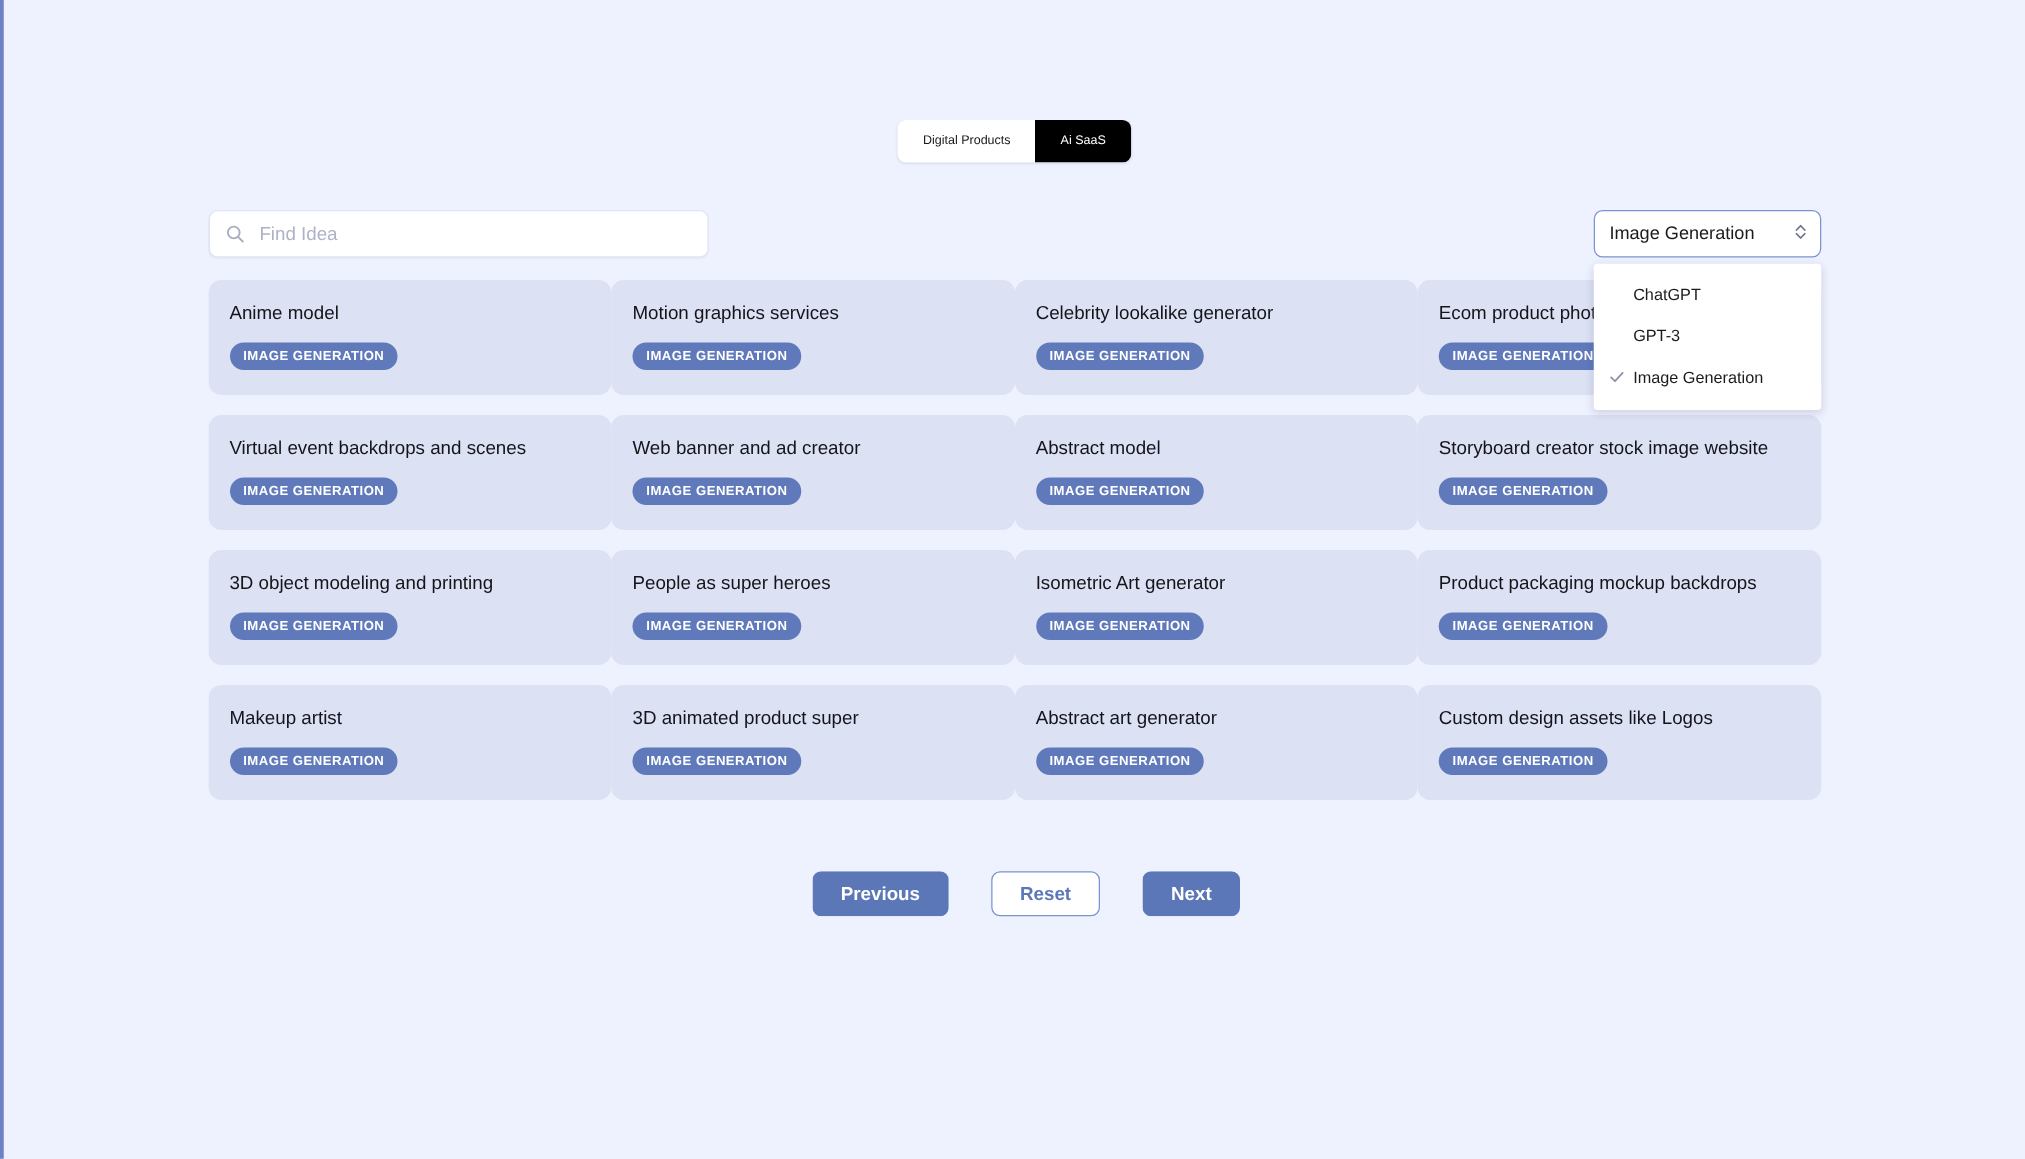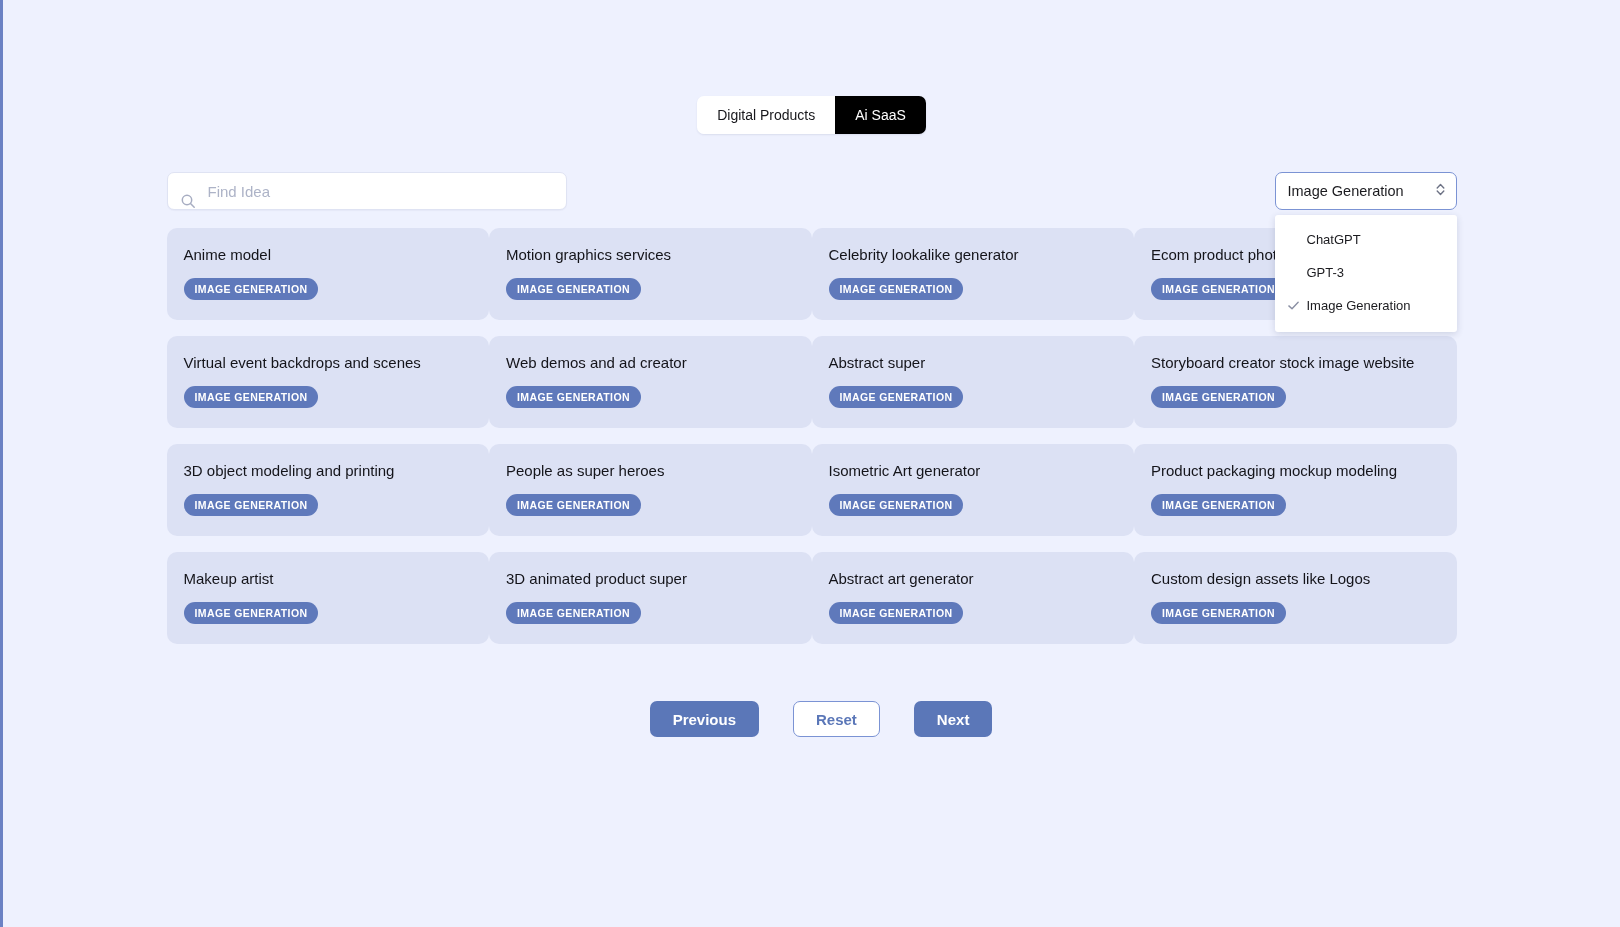--- a/index.html
+++ b/index.html
@@ -22,21 +22,21 @@
     justify-content: center;
     padding-top: 96px;
   }
   #tabs {
     display: flex;
     border-radius: 7px;
     overflow: hidden;
     box-shadow: 0 1px 2px rgba(40,50,90,.10);
   }
   .tab {
-    font-size: 14px;
+    font-size: 10px;
     line-height: 1;
     padding: 12px 20px;
     background: #ffffff;
     color: #17171b;
     cursor: pointer;
     border: none;
     font-family: "Liberation Sans", sans-serif;
     white-space: nowrap;
   }
   .tab.active {
@@ -53,21 +53,21 @@
     height: 40px;
   }
   #search-box {
     position: absolute;
     left: 0; top: 0;
     width: 400px; height: 38px;
     background: #ffffff;
     border: 1px solid #dfe3f3;
     border-radius: 7px;
     display: flex;
-    align-items: flex-end;
+    align-items: center;
     padding: 0 12px;
     box-shadow: 0 1px 1px rgba(40,50,90,.04);
   }
   #search-box svg { display:block; flex: 0 0 auto; }
   #search-input {
     border: none; outline: none;
     background: transparent;
     font-size: 15px;
     font-family: "Liberation Sans", sans-serif;
     color: #1b1b1f;
@@ -238,27 +238,27 @@
     </div>
   </div>
 </div>
 
 <div id="grid">
     <div class="card"><div class="card-title">Anime model</div><div class="badge">IMAGE GENERATION</div></div>
     <div class="card"><div class="card-title">Motion graphics services</div><div class="badge">IMAGE GENERATION</div></div>
     <div class="card"><div class="card-title">Celebrity lookalike generator</div><div class="badge">IMAGE GENERATION</div></div>
     <div class="card"><div class="card-title">Ecom product photos</div><div class="badge">IMAGE GENERATION</div></div>
     <div class="card"><div class="card-title">Virtual event backdrops and scenes</div><div class="badge">IMAGE GENERATION</div></div>
-    <div class="card"><div class="card-title">Web demos and ad creator</div><div class="badge">IMAGE GENERATION</div></div>
-    <div class="card"><div class="card-title">Abstract super</div><div class="badge">IMAGE GENERATION</div></div>
+    <div class="card"><div class="card-title">Web banner and ad creator</div><div class="badge">IMAGE GENERATION</div></div>
+    <div class="card"><div class="card-title">Abstract model</div><div class="badge">IMAGE GENERATION</div></div>
     <div class="card"><div class="card-title">Storyboard creator stock image website</div><div class="badge">IMAGE GENERATION</div></div>
     <div class="card"><div class="card-title">3D object modeling and printing</div><div class="badge">IMAGE GENERATION</div></div>
     <div class="card"><div class="card-title">People as super heroes</div><div class="badge">IMAGE GENERATION</div></div>
     <div class="card"><div class="card-title">Isometric Art generator</div><div class="badge">IMAGE GENERATION</div></div>
-    <div class="card"><div class="card-title">Product packaging mockup modeling</div><div class="badge">IMAGE GENERATION</div></div>
+    <div class="card"><div class="card-title">Product packaging mockup backdrops</div><div class="badge">IMAGE GENERATION</div></div>
     <div class="card"><div class="card-title">Makeup artist</div><div class="badge">IMAGE GENERATION</div></div>
     <div class="card"><div class="card-title">3D animated product super</div><div class="badge">IMAGE GENERATION</div></div>
     <div class="card"><div class="card-title">Abstract art generator</div><div class="badge">IMAGE GENERATION</div></div>
     <div class="card"><div class="card-title">Custom design assets like Logos</div><div class="badge">IMAGE GENERATION</div></div>
   </div>
 
 <div id="pager">
   <button class="pbtn solid">Previous</button>
   <button class="pbtn ghost">Reset</button>
   <button class="pbtn solid">Next</button>

